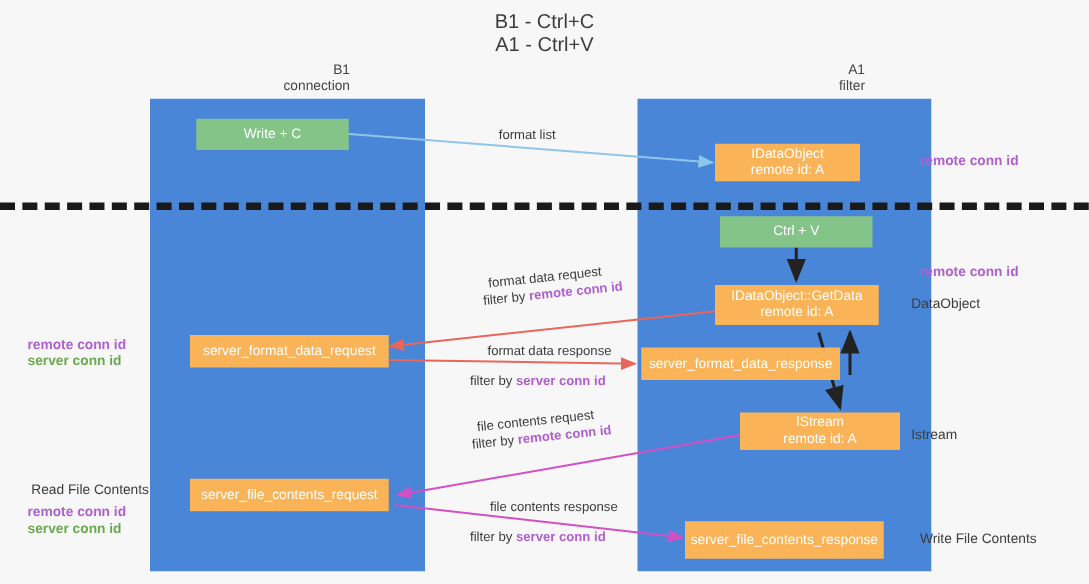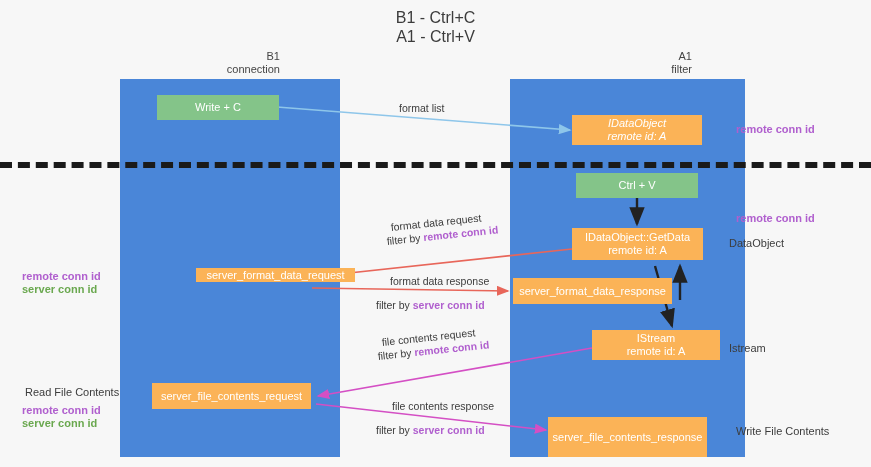--- a/index.html
+++ b/index.html
@@ -82,52 +82,52 @@
 
     <line x1="316" y1="404" x2="546" y2="430" stroke="#d44fc4" stroke-width="1.6" marker-end="url(#ar-mag)"></line>
   </svg>
 
   <div class="divider" style="top:162px;"></div>
 
   <div class="box green" style="left:157px;top:95px;width:122px;height:25px;">
     <span>Write + C</span>
   </div>
 
-  <div class="box orange" style="left:572px;top:115px;width:130px;height:30px;font-style:italic;">
+  <div class="box orange" style="left:572px;top:115px;width:116px;height:30px;">
     <span>IDataObject</span>
     <span>remote id: A</span>
   </div>
 
   <div class="box green" style="left:576px;top:173px;width:122px;height:25px;">
     <span>Ctrl + V</span>
   </div>
 
   <div class="box orange" style="left:572px;top:228px;width:131px;height:32px;text-align:center;">
     <span>IDataObject::GetData</span>
     <span>remote id: A</span>
   </div>
 
-  <div class="box orange" style="left:152px;top:268px;width:159px;height:14px;margin-left:44px;">
+  <div class="box orange" style="left:152px;top:268px;width:159px;height:26px;">
     <span>server_format_data_request</span>
   </div>
 
   <div class="box orange" style="left:513px;top:278px;width:159px;height:26px;">
     <span>server_format_data_response</span>
   </div>
 
   <div class="box orange" style="left:592px;top:330px;width:128px;height:30px;">
     <span>IStream</span>
     <span>remote id: A</span>
   </div>
 
   <div class="box orange" style="left:152px;top:383px;width:159px;height:26px;">
     <span>server_file_contents_request</span>
   </div>
 
-  <div class="box orange" style="left:548px;top:417px;width:159px;height:40px;">
+  <div class="box orange" style="left:548px;top:417px;width:159px;height:30px;">
     <span>server_file_contents_response</span>
   </div>
 
   <div class="edge-label" style="left:399px;top:101px;">format list</div>
 
   <div class="edge-label" style="left:390px;top:220px;transform:rotate(-6deg);transform-origin:left top;">
     <span>format data request</span>
   </div>
   <div class="edge-label" style="left:386px;top:234px;transform:rotate(-6deg);transform-origin:left top;">
     <span>filter by </span><span class="hl purple2">remote conn id</span>

